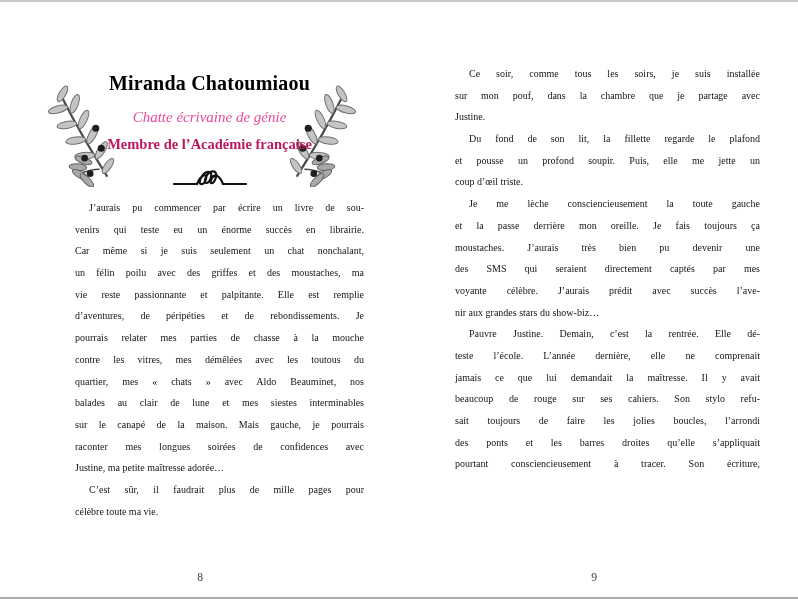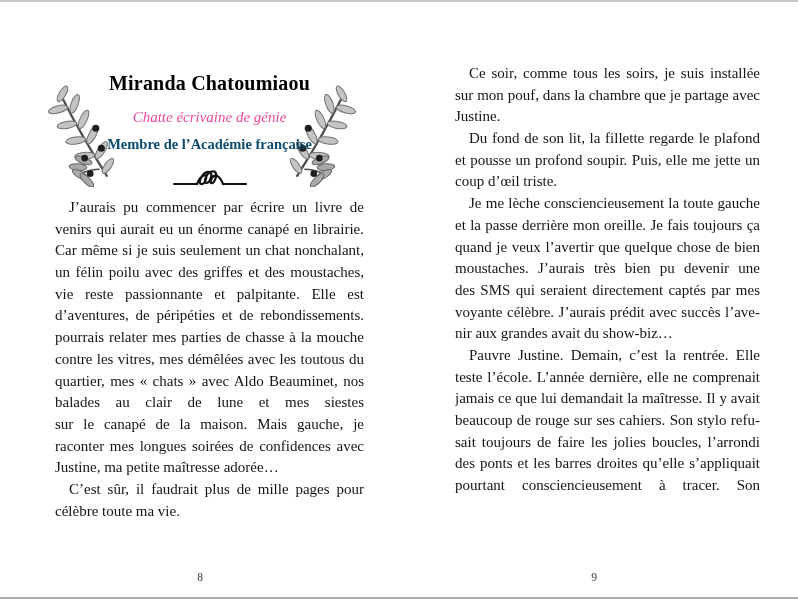--- a/index.html
+++ b/index.html
@@ -26,39 +26,39 @@
     margin: 0; text-align: center;
     font-size: 20px; font-weight: bold; color: #000;
     letter-spacing: 0.2px;
   }
   .role {
     position: absolute; top: 109px; left: 0; width: 100%;
     text-align: center; font-style: italic; font-size: 15px; color: #ec4899;
   }
   .membership {
     position: absolute; top: 136px; left: 0; width: 100%;
-    text-align: center; font-weight: bold; font-size: 14.5px; color: #0c4a6e;
+    text-align: center; font-weight: bold; font-size: 14.5px; color: #be185d;
   }
   .divider-icon {
     position: absolute; top: 169px; left: 50%;
     transform: translateX(-50%);
   }
 
   
   .branch { position: absolute; top: 85px; }
   .branch-l { left: 36px; }
   .branch-r { left: 284px; transform: scaleX(-1); }
 
   
   .body-text { position: absolute; left: 0; right: 0; }
-  .page-left  .body-text { top: 197px; }
+  .page-left  .body-text { top: 197px; margin-left: 20px; }
   .page-right .body-text { top: 63px; }
 
   .line {
-    font-size: 15px;
+    font-size: 10px;
     line-height: 21.7px;
     height: 21.7px;
     overflow: hidden;
     text-align: left;
   }
   .line.jline  { text-align: justify; text-align-last: justify; }
   .line.indent { text-indent: 14px; }
 
   
   .folio {
@@ -147,21 +147,21 @@
     <svg class="divider-icon" width="76" height="24" viewBox="0 0 76 24" aria-hidden="true">
       <path d="M2 15 H25 M51 15 H74
                M25 15 C29 5 36 4 34 10 C32 17 25 17 29 9
                C33 1 41 1 39 8 C37 16 30 16 34 8
                C38 0 46 1 44 8 C42 16 36 16 40 9
                C43 4 48 7 51 15" fill="none" stroke="#111" stroke-width="2.2" stroke-linecap="round"></path>
     </svg>
 
     <div class="body-text">
         <div class="line indent jline">J’aurais pu commencer par écrire un livre de sou-</div>
-        <div class="line jline">venirs qui aurait eu un énorme canapé en librairie.</div>
+        <div class="line jline">venirs qui teste eu un énorme succès en librairie.</div>
         <div class="line jline">Car même si je suis seulement un chat nonchalant,</div>
         <div class="line jline">un félin poilu avec des griffes et des moustaches, ma</div>
         <div class="line jline">vie reste passionnante et palpitante. Elle est remplie</div>
         <div class="line jline">d’aventures, de péripéties et de rebondissements. Je</div>
         <div class="line jline">pourrais relater mes parties de chasse à la mouche</div>
         <div class="line jline">contre les vitres, mes démêlées avec les toutous du</div>
         <div class="line jline">quartier, mes « chats » avec Aldo Beauminet, nos</div>
         <div class="line jline">balades au clair de lune et mes siestes interminables</div>
         <div class="line jline">sur le canapé de la maison. Mais gauche, je pourrais</div>
         <div class="line jline">raconter mes longues soirées de confidences avec</div>
@@ -176,25 +176,24 @@
   <section class="page page-right">
     <div class="body-text">
         <div class="line indent jline">Ce soir, comme tous les soirs, je suis installée</div>
         <div class="line jline">sur mon pouf, dans la chambre que je partage avec</div>
         <div class="line">Justine.</div>
         <div class="line indent jline">Du fond de son lit, la fillette regarde le plafond</div>
         <div class="line jline">et pousse un profond soupir. Puis, elle me jette un</div>
         <div class="line">coup d’œil triste.</div>
         <div class="line indent jline">Je me lèche consciencieusement la toute gauche</div>
         <div class="line jline">et la passe derrière mon oreille. Je fais toujours ça</div>
-        <div class="line jline">quand je veux l’avertir que quelque chose de bien</div>
         <div class="line jline">moustaches. J’aurais très bien pu devenir une</div>
         <div class="line jline">des SMS qui seraient directement captés par mes</div>
         <div class="line jline">voyante célèbre. J’aurais prédit avec succès l’ave-</div>
-        <div class="line">nir aux grandes avait du show-biz…</div>
+        <div class="line">nir aux grandes stars du show-biz…</div>
         <div class="line indent jline">Pauvre Justine. Demain, c’est la rentrée. Elle dé-</div>
         <div class="line jline">teste l’école. L’année dernière, elle ne comprenait</div>
         <div class="line jline">jamais ce que lui demandait la maîtresse. Il y avait</div>
         <div class="line jline">beaucoup de rouge sur ses cahiers. Son stylo refu-</div>
         <div class="line jline">sait toujours de faire les jolies boucles, l’arrondi</div>
         <div class="line jline">des ponts et les barres droites qu’elle s’appliquait</div>
         <div class="line jline">pourtant consciencieusement à tracer. Son écriture,</div>
       </div>
 
     <div class="folio folio-right">9</div>

